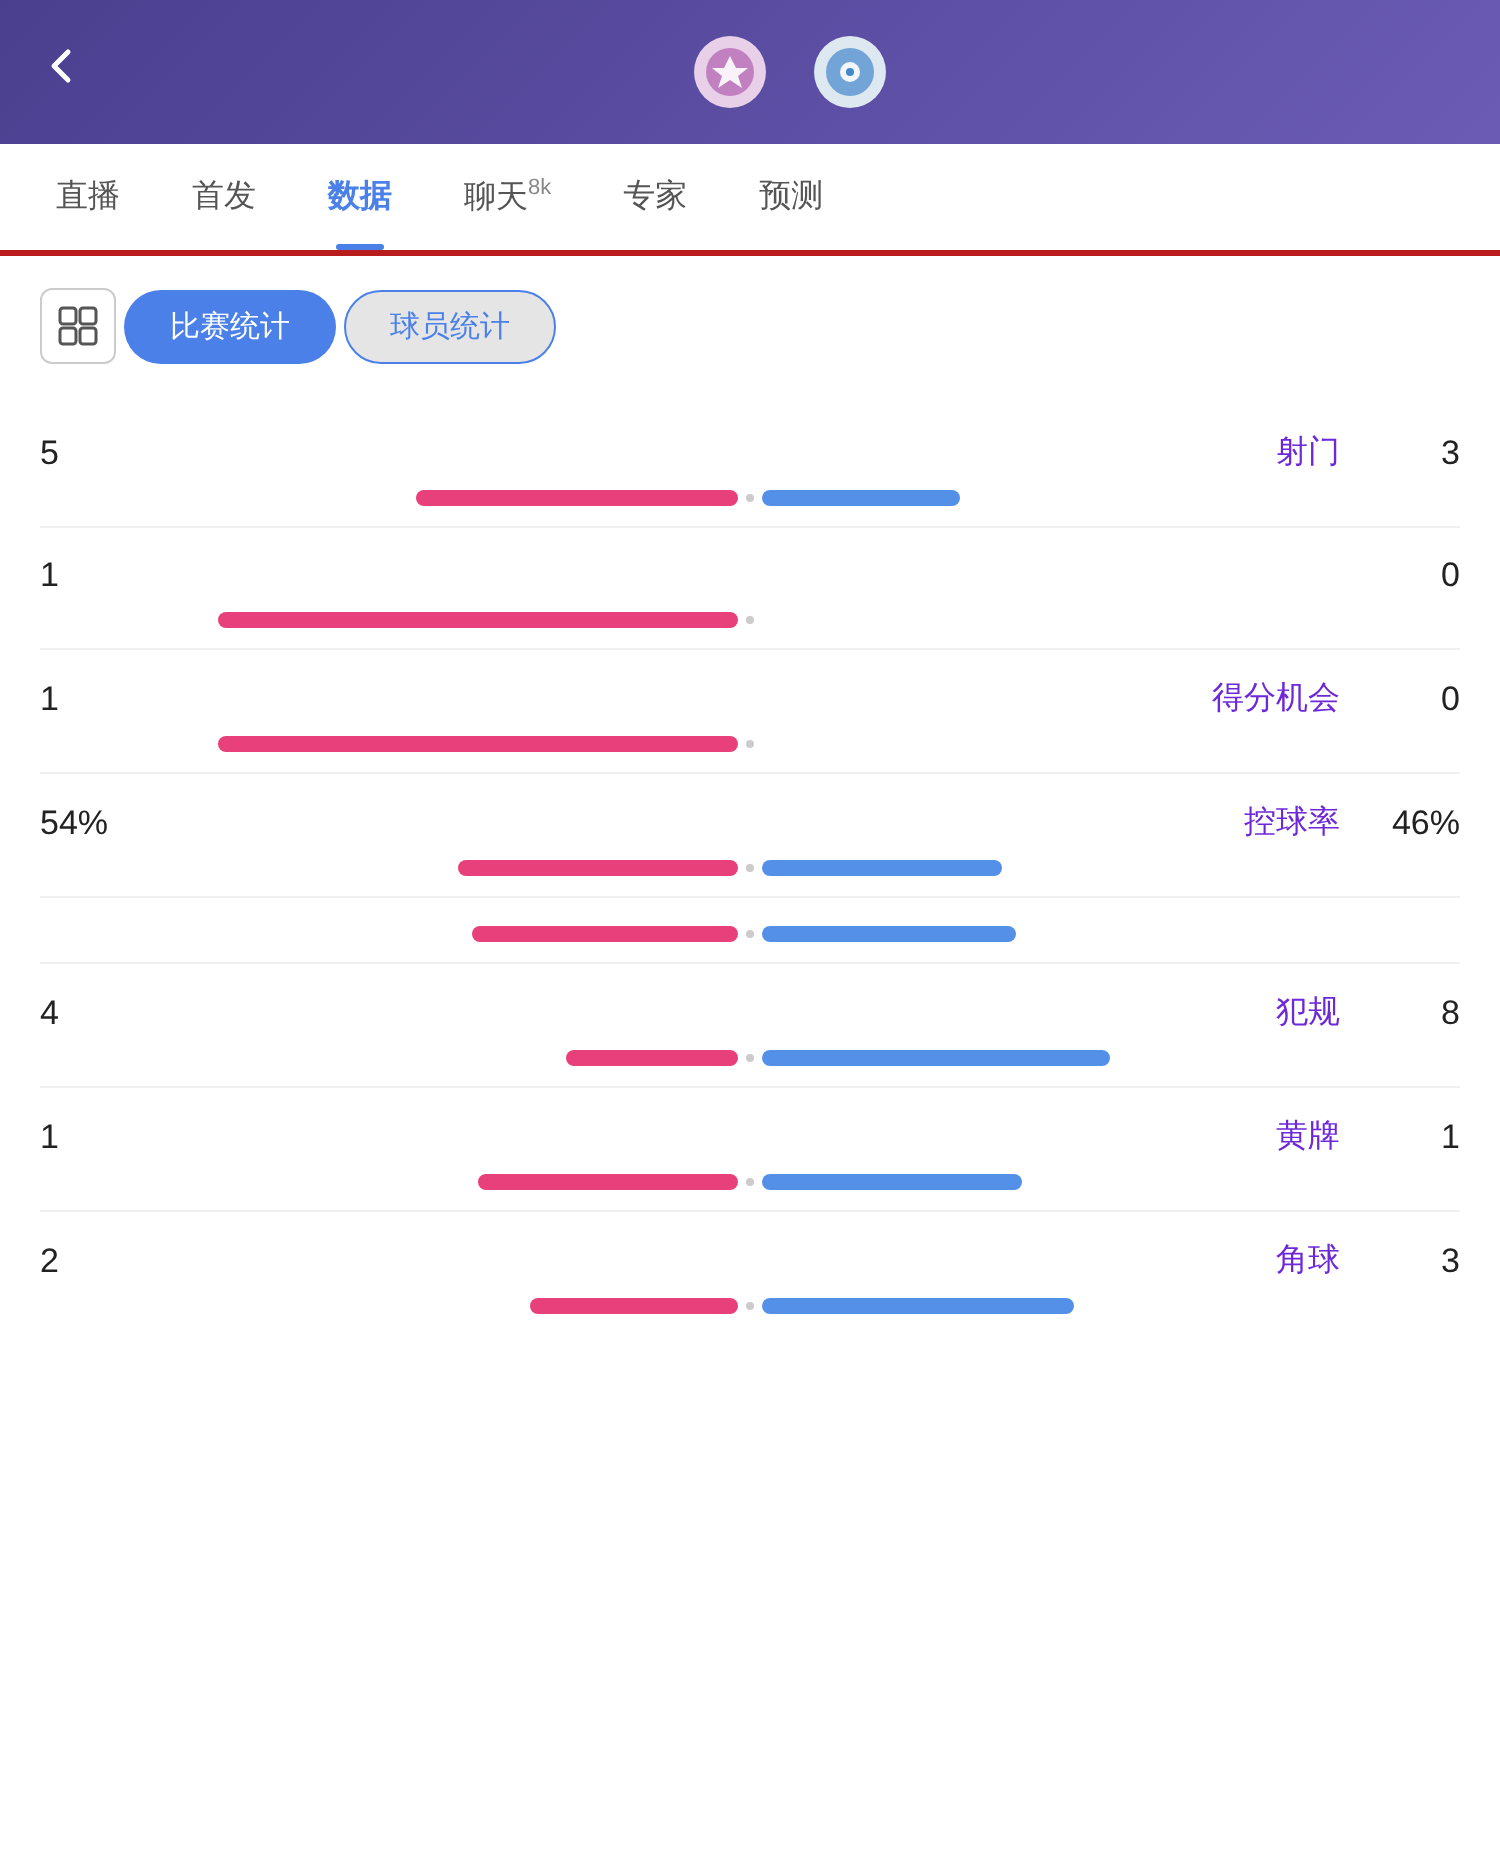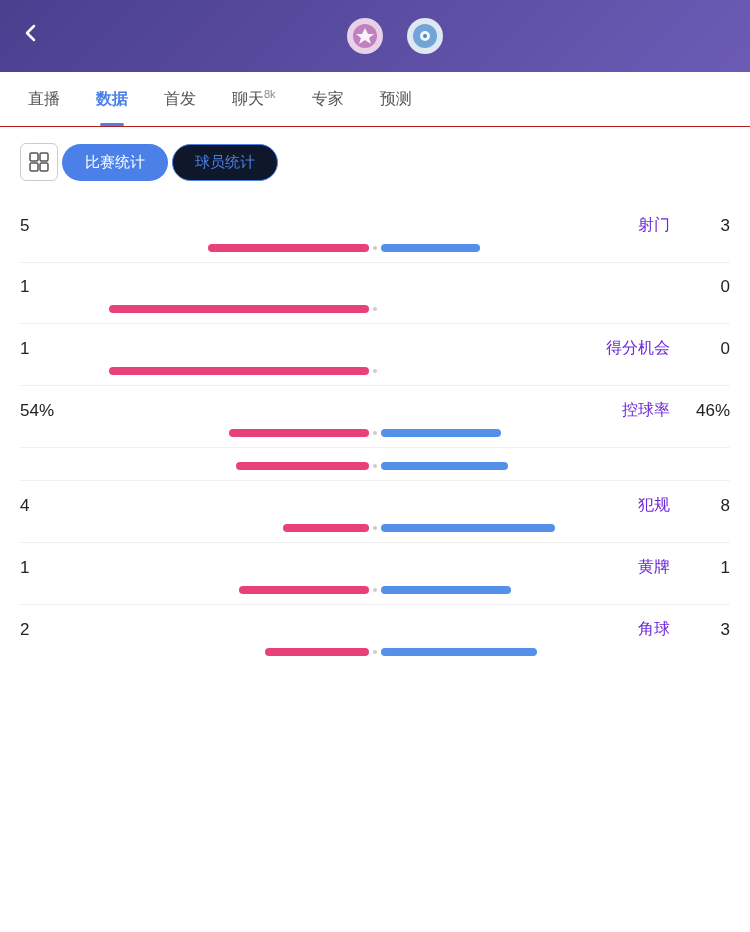--- a/index.html
+++ b/index.html
@@ -58,21 +58,21 @@
       color: white;
       font-size: 20px;
       letter-spacing: 2px;
       cursor: pointer;
     }
 
     
     .nav-tabs {
       display: flex;
       align-items: center;
-      border-bottom: 1px solid #b91c1c;
+      border-bottom: 3px solid #b91c1c;
       padding: 0 10px;
       background: #fff;
     }
     .nav-tab {
       padding: 16px 18px;
       font-size: 16px;
       color: #555;
       cursor: pointer;
       position: relative;
       white-space: nowrap;
@@ -132,21 +132,21 @@
       border: 1.5px solid transparent;
     }
     .sub-tab.active {
       background: #4a80e8;
       color: white;
       font-weight: 500;
     }
     .sub-tab.inactive {
       color: #4a80e8;
       border-color: #4a80e8;
-      background: #0f172a;
+      background: #e5e5e5;
     }
 
     
     .stats-section {
       display: flex;
       flex-direction: column;
       gap: 0;
     }
     .stat-row {
       padding: 14px 0 10px 0;
@@ -236,22 +236,22 @@
       </svg>
     </div>
     <span class="header-team"></span>
   </div>
   <div class="header-more"></div>
 </div>
 
 <div class="nav-tabs">
 
 <div class="nav-tab">直播</div>
+    <div class="nav-tab">首发</div>
     <div class="nav-tab active">数据</div>
-    <div class="nav-tab">首发</div>
     <div class="nav-tab">聊天<span class="nav-tab-badge">8k</span></div>
     <div class="nav-tab">专家</div>
     <div class="nav-tab">预测</div>
   </div>
 
 <div class="content">
 
   <div class="sub-tabs">
     <div class="sub-tab-icon">
       <svg viewBox="0 0 22 22" fill="none" stroke="#555" stroke-width="1.5">

